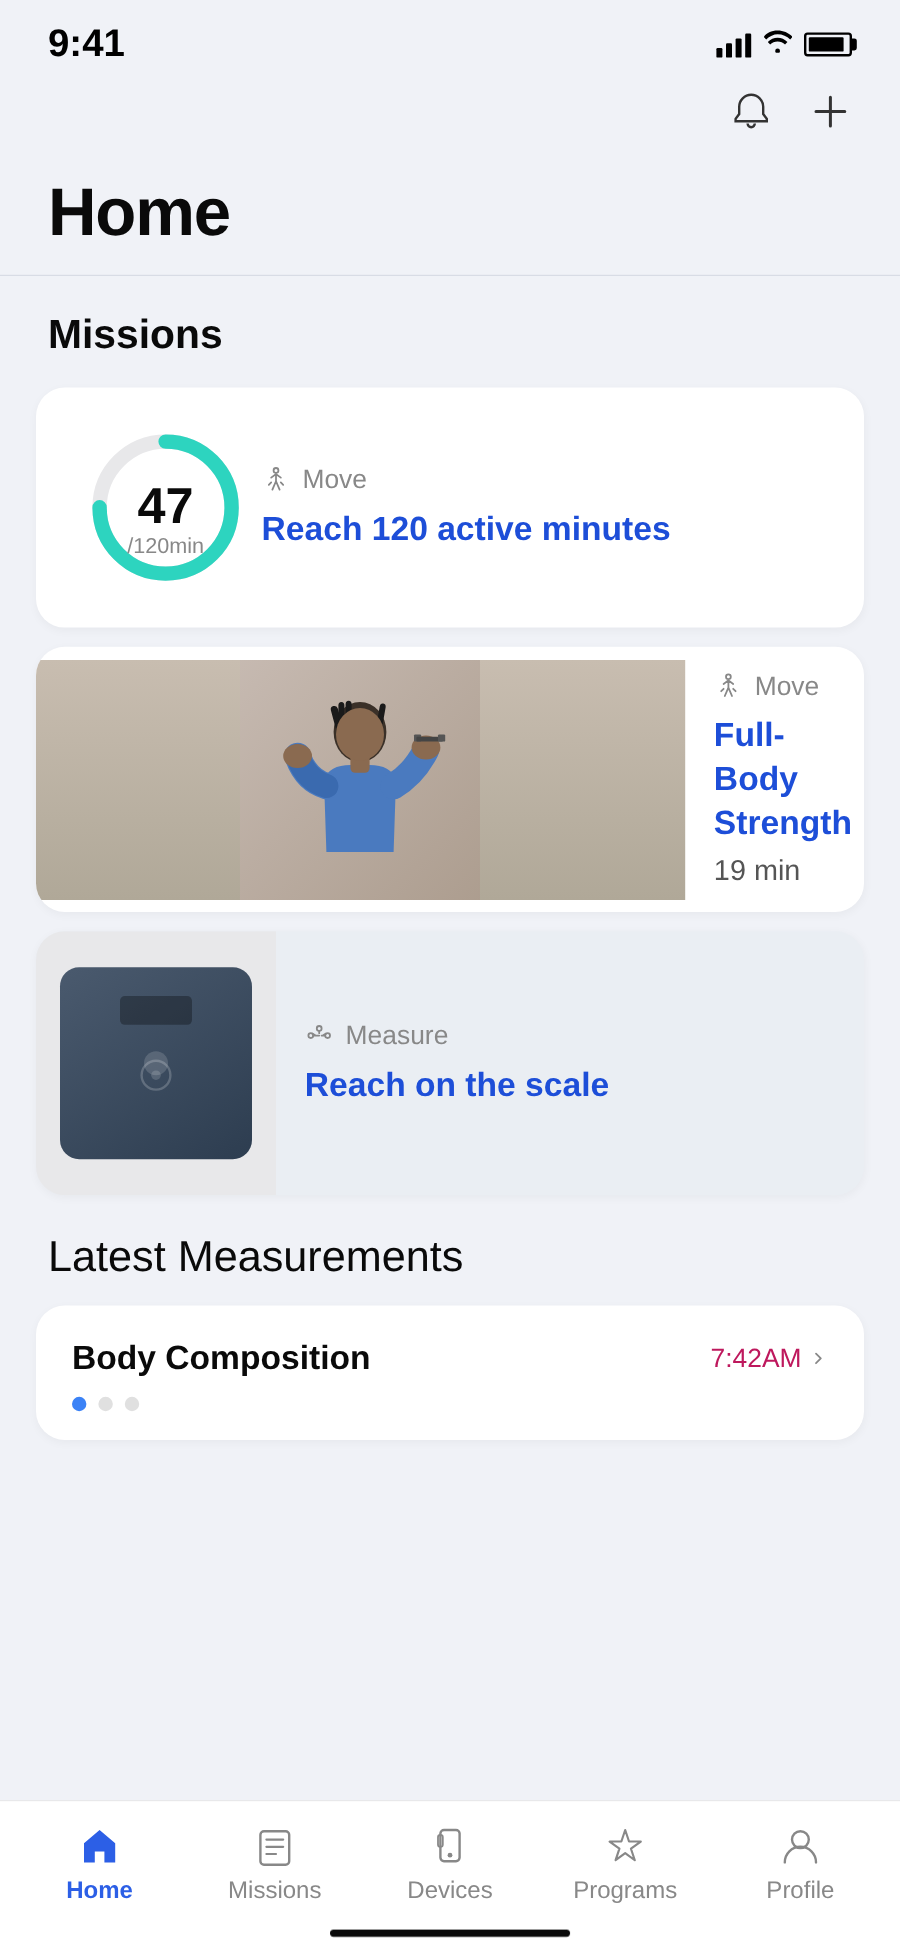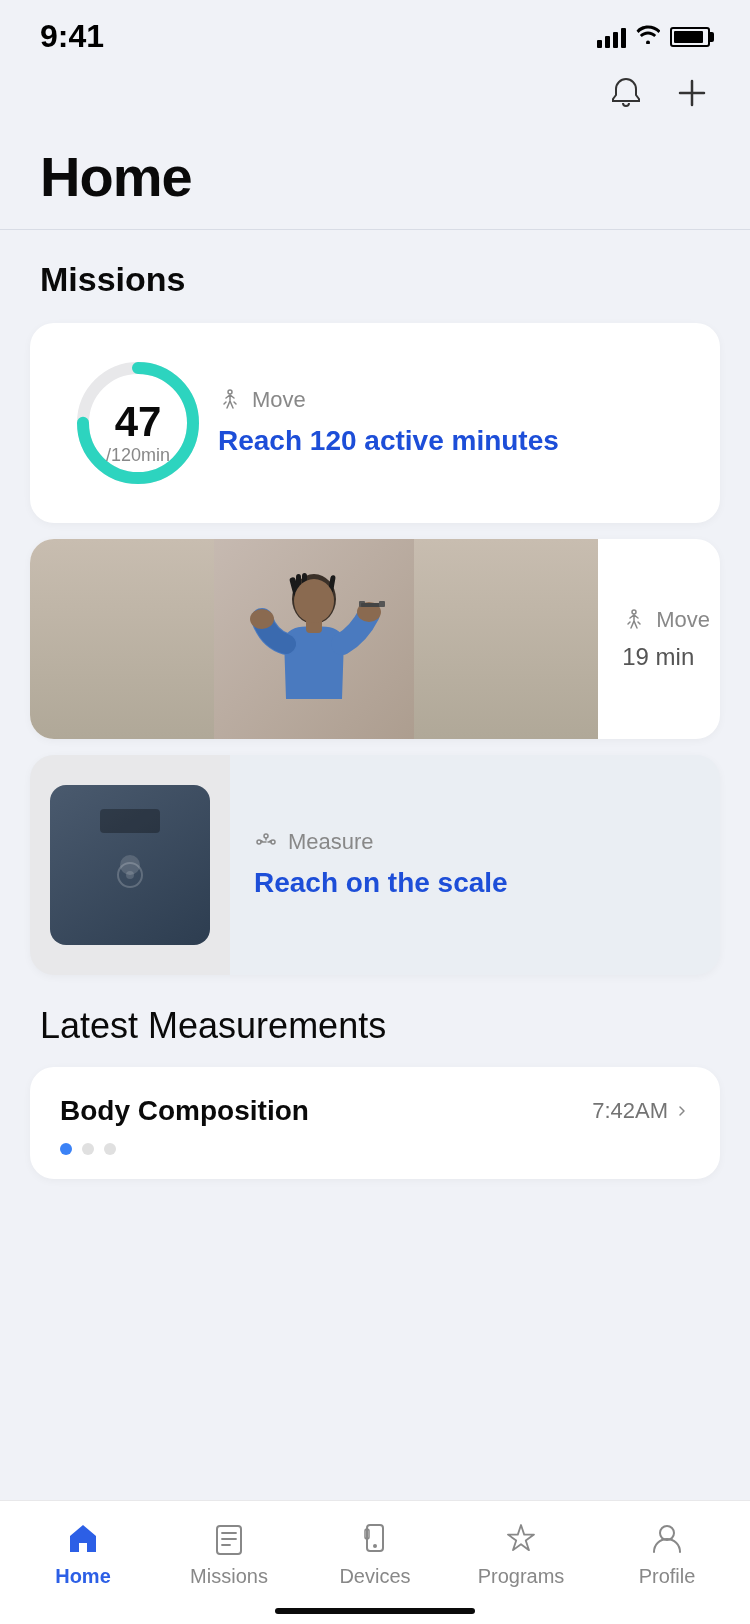--- a/index.html
+++ b/index.html
@@ -292,21 +292,21 @@
     }
     .measurement-name {
       font-size: 28px;
       font-weight: 700;
       color: #0a0a0a;
     }
     .measurement-time {
       display: flex;
       align-items: center;
       gap: 6px;
-      color: #737373;
+      color: #be185d;
       font-size: 22px;
     }
     .measurement-dots {
       display: flex;
       gap: 10px;
       margin-top: 8px;
     }
     .dot {
       width: 12px;
       height: 12px;
@@ -500,20 +500,21 @@
       </div>
       <div class="card-content" style="padding-left: 24px;">
         <div class="card-category">
           <svg viewBox="0 0 24 24" fill="none" width="24" height="24">
             <circle cx="12" cy="4" r="2" stroke="#888" stroke-width="1.5" fill="none"></circle>
             <path d="M8 10l4-3 4 3M12 7v6M9 20l3-7 3 7" stroke="#888" stroke-width="1.5" stroke-linecap="round" fill="none"></path>
             <path d="M8 14l-2 2M16 14l2 2" stroke="#888" stroke-width="1.5" stroke-linecap="round" fill="none"></path>
           </svg>
           <span>Move</span>
         </div>
+        <div class="card-main-text">Full-Body Strength</div>
         <div class="card-sub-text">19 min</div>
       </div>
     </div>
 
     <div class="card" style="background: #eaeef3;">
       <div class="scale-placeholder">
         <div class="scale-visual">
           <div class="scale-display"></div>
           <svg width="30" height="30" viewBox="0 0 30 30" style="margin-top: 20px;">
             <circle cx="15" cy="15" r="12" fill="none" stroke="rgba(255,255,255,0.2)" stroke-width="2"></circle>

